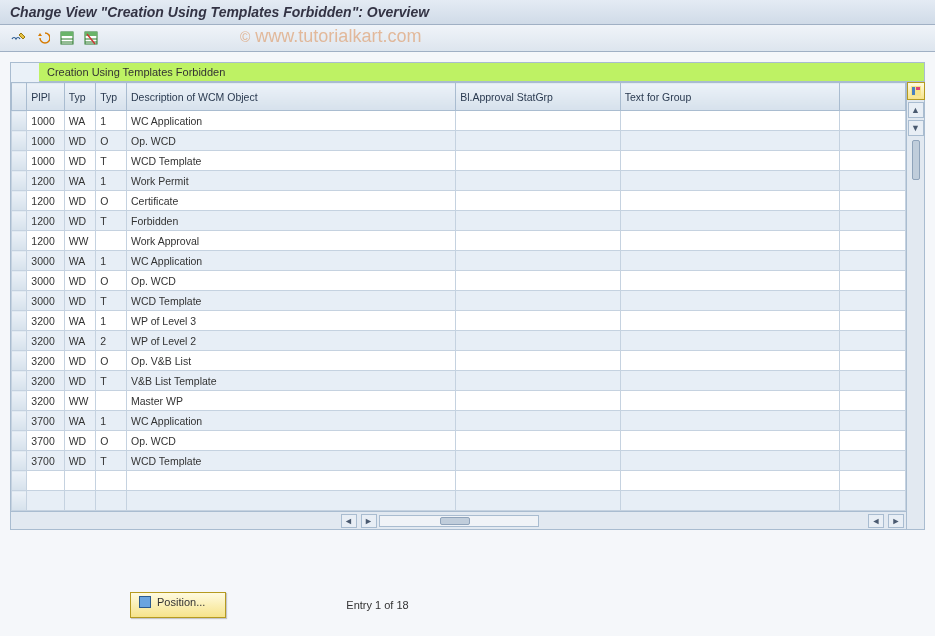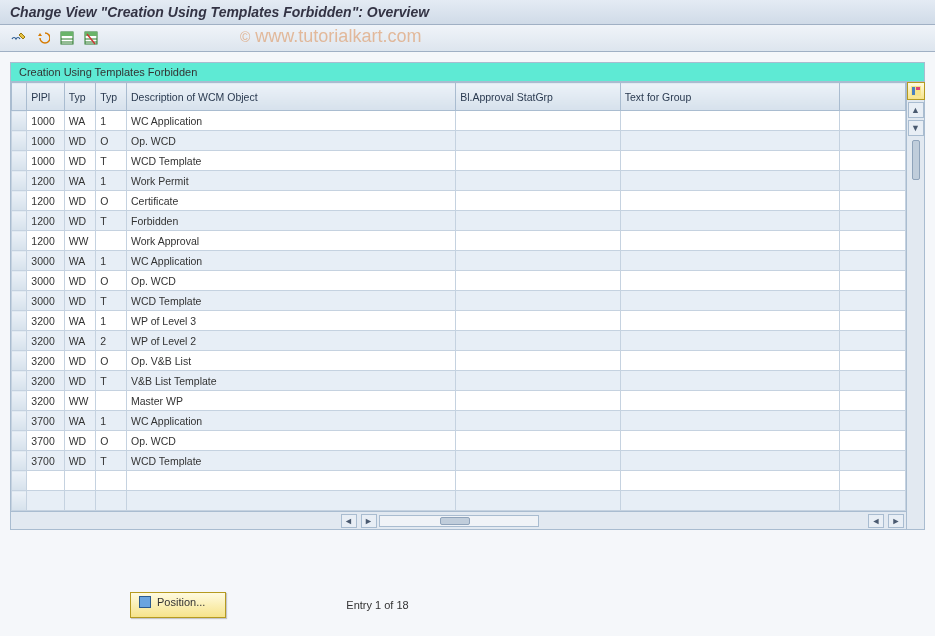--- a/index.html
+++ b/index.html
@@ -38,24 +38,25 @@
     cursor: pointer;
   }
   .content {
     padding: 10px;
   }
   .panel {
     border: 1px solid #a9bcd0;
     background: #eaf1f8;
   }
   .panel-hdr {
-    background: #5eead4;
+    background: #bef264;
     border-bottom: 1px solid #a9bcd0;
     padding: 3px 8px;
     font-size: 11px;
+    margin-left: 28px;
   }
   .grid-wrap {
     display: flex;
     position: relative;
   }
   .grid-main {
     flex: 1;
     overflow: hidden;
   }
   table {

